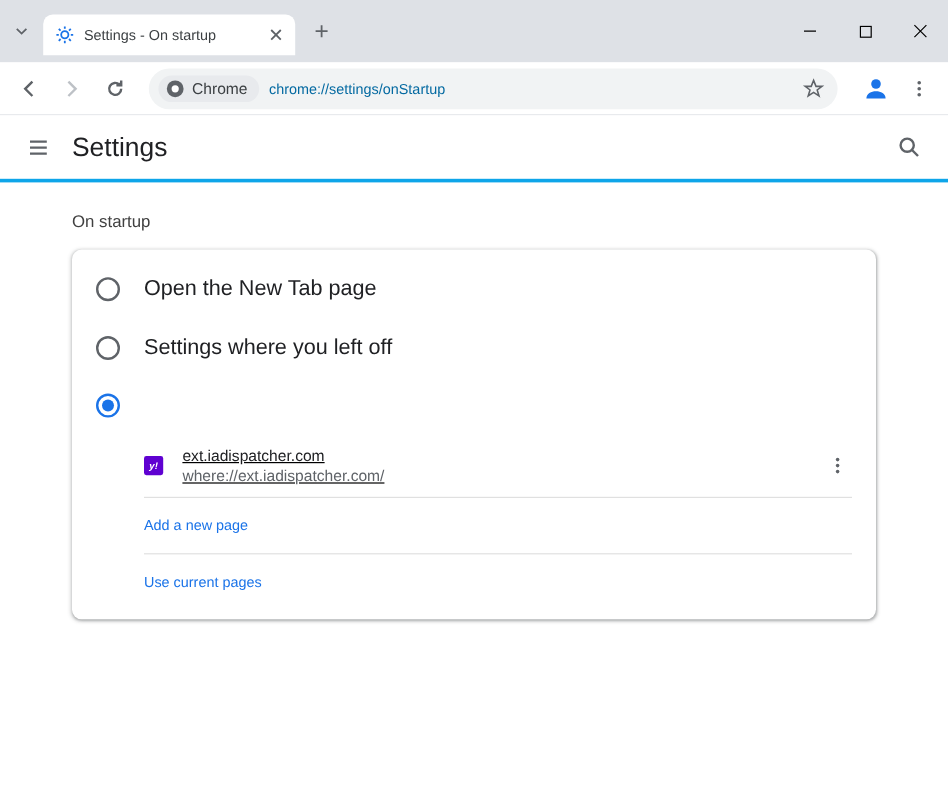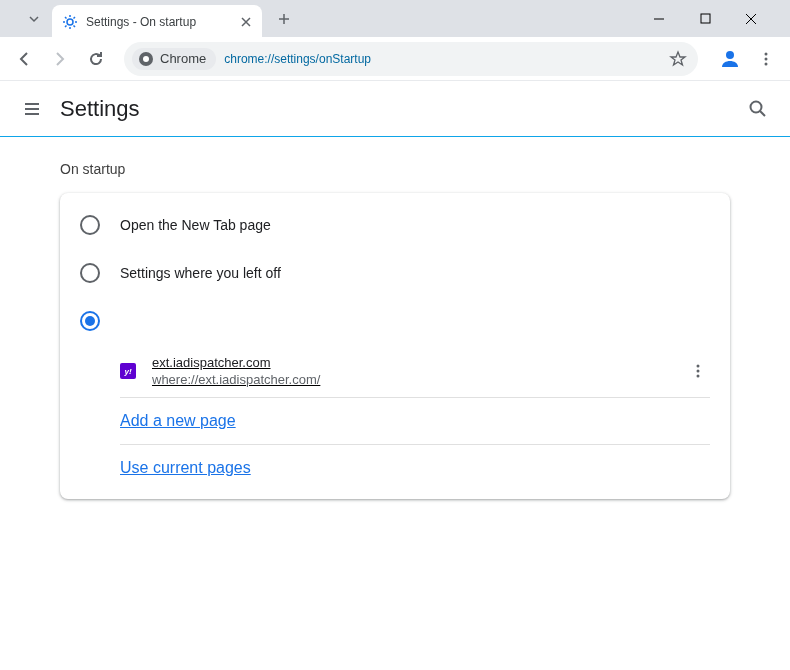--- a/index.html
+++ b/index.html
@@ -1,19 +1,19 @@
 <!DOCTYPE html>
 <html><head>
   <meta charset="utf-8">
   <style>
     * { box-sizing: border-box; margin: 0; padding: 0; font-family: 'Segoe UI', Arial, sans-serif; }
     body { background: #fff; width: 790px; height: 670px; overflow: hidden; position: relative; }
     
     
-    .titlebar { height: 37px; background: #dee1e6; display: flex; align-items: center; padding: 16px; }
+    .titlebar { height: 52px; background: #dee1e6; display: flex; align-items: center; padding: 0; }
     .tab-dropdown { width: 36px; height: 40px; display: flex; align-items: center; justify-content: center; color: #5f6368; cursor: pointer; }
     .tab { background: #fff; height: 34px; margin-top: 6px; border-radius: 8px 8px 0 0; display: flex; align-items: center; padding: 0 8px 0 10px; min-width: 210px; position: relative; }
     .tab-favicon { width: 16px; height: 16px; margin-right: 8px; }
     .tab-title { font-size: 12px; color: #3c4043; flex: 1; white-space: nowrap; overflow: hidden; }
     .tab-close { width: 16px; height: 16px; display: flex; align-items: center; justify-content: center; cursor: pointer; color: #5f6368; font-size: 14px; }
     .new-tab { width: 28px; height: 28px; margin-left: 8px; display: flex; align-items: center; justify-content: center; cursor: pointer; color: #5f6368; border-radius: 50%; }
     .window-controls { margin-left: auto; display: flex; }
     .win-ctrl { width: 46px; height: 40px; display: flex; align-items: center; justify-content: center; cursor: pointer; color: #000; }
     
     
@@ -22,45 +22,45 @@
     .nav-btn.disabled { color: #bdc1c6; cursor: default; }
     .omnibox { flex: 1; height: 34px; background: #f1f3f4; border-radius: 17px; display: flex; align-items: center; padding: 0 6px 0 8px; margin: 0 8px; }
     .chrome-chip { background: #e8eaed; border-radius: 14px; padding: 3px 10px 3px 6px; display: flex; align-items: center; gap: 6px; font-size: 13px; color: #3c4043; margin-right: 8px; }
     .chrome-logo { width: 16px; height: 16px; }
     .url-text { font-size: 12px; color: #0369a1; flex: 1; }
     .star-btn { width: 28px; height: 28px; display: flex; align-items: center; justify-content: center; cursor: pointer; color: #5f6368; }
     .profile-btn { width: 32px; height: 32px; display: flex; align-items: center; justify-content: center; cursor: pointer; margin-left: 4px; }
     .menu-btn { width: 32px; height: 32px; display: flex; align-items: center; justify-content: center; cursor: pointer; color: #5f6368; }
     
     
-    .settings-header { height: 56px; display: flex; align-items: center; padding: 0 20px; border-bottom: 1px solid #0ea5e9; justify-content: flex-end; }
+    .settings-header { height: 56px; display: flex; align-items: center; padding: 0 20px; border-bottom: 3px solid #0ea5e9; justify-content: flex-end; }
     .hamburger { width: 24px; height: 24px; display: flex; align-items: center; justify-content: center; cursor: pointer; margin-right: 16px; color: #5f6368; }
     .settings-title { font-size: 22px; color: #202124; font-weight: 400; flex: 1; }
     .search-btn { width: 24px; height: 24px; display: flex; align-items: center; justify-content: center; cursor: pointer; color: #5f6368; }
     
     
     .content { padding: 24px 60px; }
     .section-title { font-size: 14px; color: #404040; margin-bottom: 16px; font-weight: 500; }
     .card { background: #fff; border-radius: 8px; box-shadow: 0 1px 2px rgba(60,64,67,.3), 0 1px 3px 1px rgba(60,64,67,.15); padding: 8px 0; }
     .radio-row { display: flex; align-items: center; padding: 14px 20px; cursor: pointer; }
     .radio { width: 20px; height: 20px; border: 2px solid #5f6368; border-radius: 50%; margin-right: 20px; position: relative; flex-shrink: 0; }
     .radio.checked { border-color: #1a73e8; }
     .radio.checked::after { content: ''; position: absolute; width: 10px; height: 10px; background: #1a73e8; border-radius: 50%; top: 3px; left: 3px; }
-    .radio-label { font-size: 14px; color: #202124; }
+    .radio-label { font-size: 18px; color: #202124; }
     
     .page-row { display: flex; align-items: center; padding: 10px 20px 10px 60px; }
     .page-favicon { width: 16px; height: 16px; background: #5f01d1; margin-right: 16px; flex-shrink: 0; border-radius: 2px; display: flex; align-items: center; justify-content: center; }
     .page-info { flex: 1; text-decoration: underline; }
     .page-title { font-size: 13px; color: #202124; }
     .page-url { font-size: 13px; color: #5f6368; margin-top: 2px; }
     .more-btn { width: 24px; height: 24px; display: flex; align-items: center; justify-content: center; cursor: pointer; color: #5f6368; }
     
     .divider { height: 1px; background: #e0e0e0; margin: 0 20px 0 60px; }
     .link-row { padding: 14px 20px 14px 60px; }
-    .link { font-size: 16px; color: #1a73e8; text-decoration: underline; cursor: pointer; }
+    .link { font-size: 12px; color: #1a73e8; cursor: pointer; }
     
     svg { display: block; }
   </style>
 </head>
 <body>
 
 <div class="titlebar">
   <div class="tab-dropdown">
     <svg width="12" height="12" viewBox="0 0 12 12">
         <path d="M2 4 L6 8 L10 4" stroke="currentColor" stroke-width="1.5" fill="none"></path>

